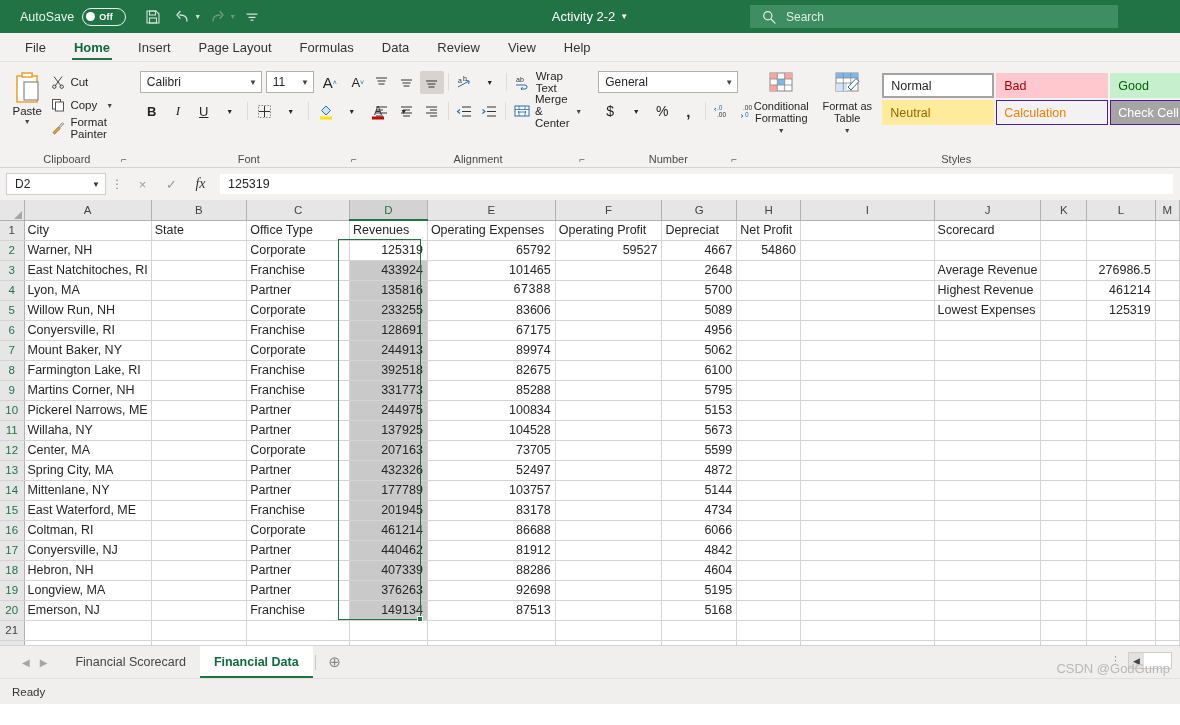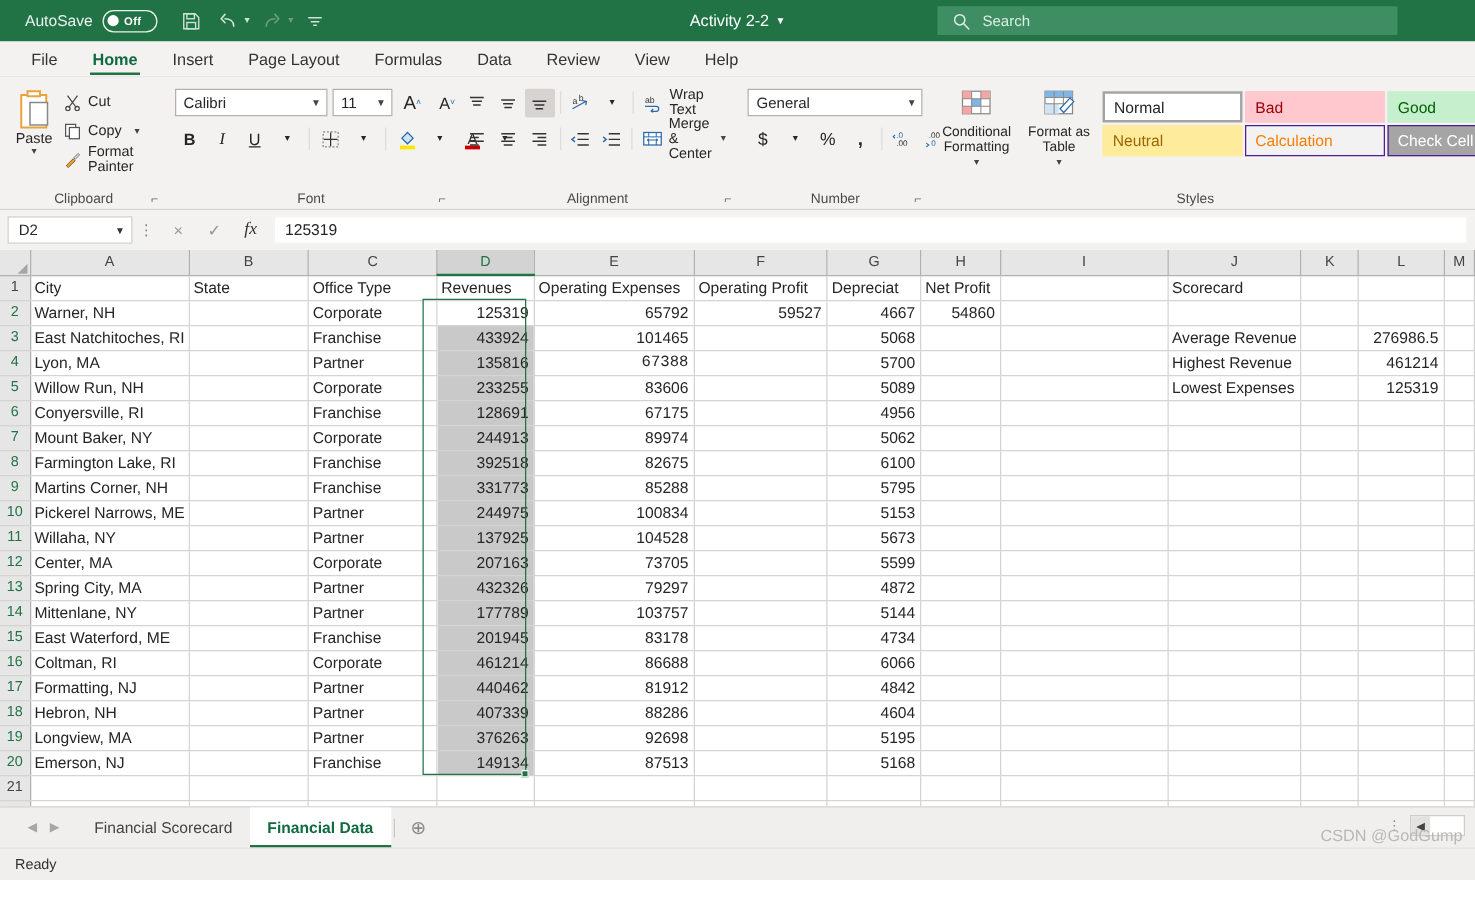--- a/index.html
+++ b/index.html
@@ -616,21 +616,21 @@
           <td class="cell" style="width: 28px;"></td>
         </tr>
         <tr>
           <td class="rowh selrow">3</td>
           <td class="cell" style="width: 88px;">East Natchitoches, RI</td>
           <td class="cell" style="width: 112px;"></td>
           <td class="cell" style="width: 112px;">Franchise</td>
           <td class="cell num selfill" style="width: 82px;">433924</td>
           <td class="cell num" style="width: 130px;">101465</td>
           <td class="cell num" style="width: 110px;"></td>
-          <td class="cell num" style="width: 62px;">5068</td>
+          <td class="cell num" style="width: 62px;">2648</td>
           <td class="cell num" style="width: 65px;"></td>
           <td class="cell" style="width: 169px;"></td>
           <td class="cell" style="width: 68px;">Average Revenue</td>
           <td class="cell" style="width: 56px;"></td>
           <td class="cell num" style="width: 71px;">276986.5</td>
           <td class="cell" style="width: 28px;"></td>
         </tr>
         <tr>
           <td class="rowh selrow">4</td>
           <td class="cell" style="width: 88px;">Lyon, MA</td>
@@ -774,21 +774,21 @@
           <td class="cell" style="width: 56px;"></td>
           <td class="cell num" style="width: 71px;"></td>
           <td class="cell" style="width: 28px;"></td>
         </tr>
         <tr>
           <td class="rowh selrow">13</td>
           <td class="cell" style="width: 88px;">Spring City, MA</td>
           <td class="cell" style="width: 112px;"></td>
           <td class="cell" style="width: 112px;">Partner</td>
           <td class="cell num selfill" style="width: 82px;">432326</td>
-          <td class="cell num" style="width: 130px;">79297</td>
+          <td class="cell num" style="width: 130px;">52497</td>
           <td class="cell num" style="width: 110px;"></td>
           <td class="cell num" style="width: 62px;">4872</td>
           <td class="cell num" style="width: 65px;"></td>
           <td class="cell" style="width: 169px;"></td>
           <td class="cell" style="width: 68px;"></td>
           <td class="cell" style="width: 56px;"></td>
           <td class="cell num" style="width: 71px;"></td>
           <td class="cell" style="width: 28px;"></td>
         </tr>
         <tr>
@@ -834,21 +834,21 @@
           <td class="cell num" style="width: 62px;">6066</td>
           <td class="cell num" style="width: 65px;"></td>
           <td class="cell" style="width: 169px;"></td>
           <td class="cell" style="width: 68px;"></td>
           <td class="cell" style="width: 56px;"></td>
           <td class="cell num" style="width: 71px;"></td>
           <td class="cell" style="width: 28px;"></td>
         </tr>
         <tr>
           <td class="rowh selrow">17</td>
-          <td class="cell" style="width: 88px;">Formatting, NJ</td>
+          <td class="cell" style="width: 88px;">Conyersville, NJ</td>
           <td class="cell" style="width: 112px;"></td>
           <td class="cell" style="width: 112px;">Partner</td>
           <td class="cell num selfill" style="width: 82px;">440462</td>
           <td class="cell num" style="width: 130px;">81912</td>
           <td class="cell num" style="width: 110px;"></td>
           <td class="cell num" style="width: 62px;">4842</td>
           <td class="cell num" style="width: 65px;"></td>
           <td class="cell" style="width: 169px;"></td>
           <td class="cell" style="width: 68px;"></td>
           <td class="cell" style="width: 56px;"></td>

